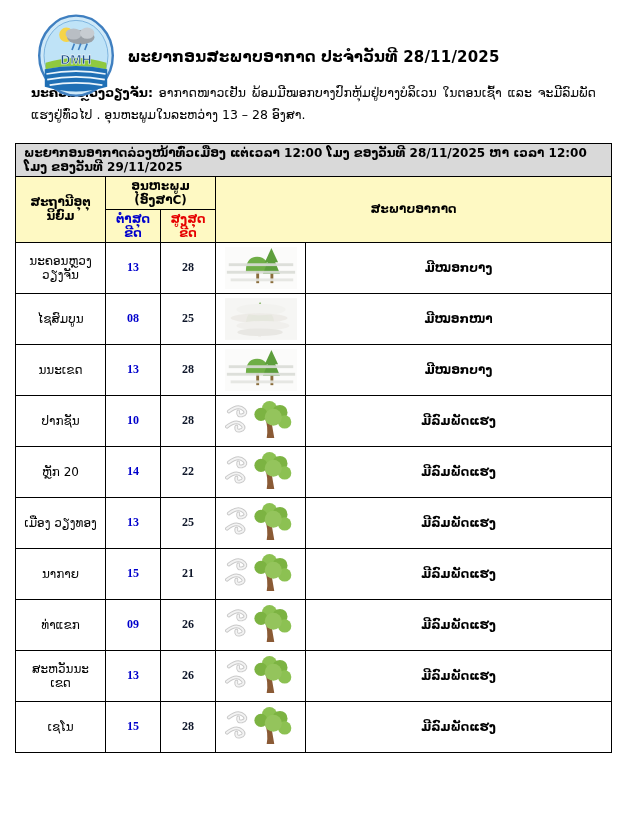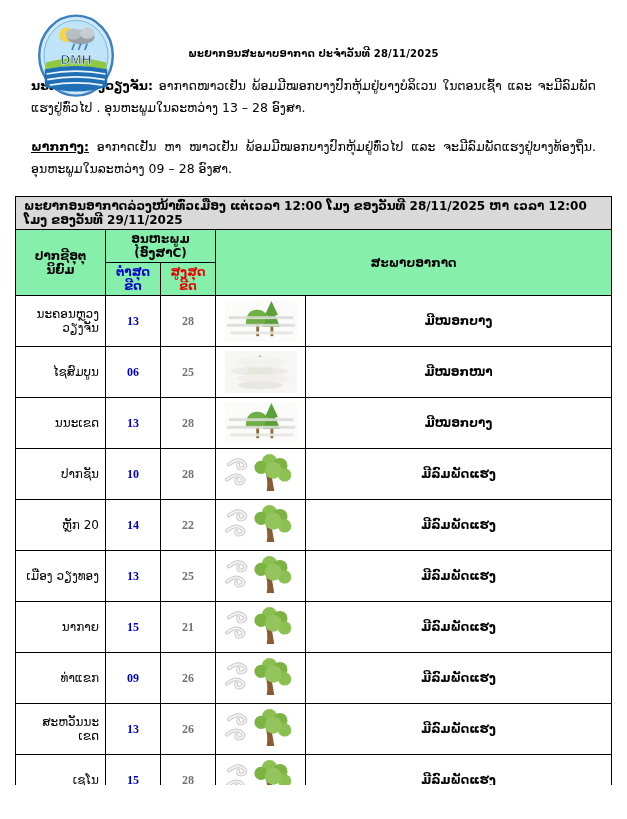--- a/index.html
+++ b/index.html
@@ -14,21 +14,21 @@
   
   .logo{
     position:absolute;left:36px;top:12px;width:80px;height:92px;
   }
   .head-titles{
     padding-top:48px;
     text-align:center;
   }
   .doc-title{
     font-family:"DejaVu Sans",sans-serif;
-    font-weight:bold;font-size:10px;letter-spacing:.2px;
+    font-weight:bold;font-size:15px;letter-spacing:.2px;
   }
   .doc-subtitle{
     margin-top:14px;
     font-weight:bold;font-size:14px;
   }
   
   .summary{
     margin:12px 15px 0 15px;
     font-size:12.5px;line-height:1.78;
     text-align:justify;
@@ -49,37 +49,37 @@
     font-size:12px;
     vertical-align:middle;
   }
   tr.caption-row td{
     background:#d9d9d9;
     font-weight:bold;
     height:26px;
     text-align:left;
     padding-left:8px;
   }
-  th{font-weight:bold;text-align:center;background:#86efac;}
+  th{font-weight:bold;text-align:center;background:#fef9c3;}
   .col-station{width:90px;}
   .col-min{width:55px;}
   .col-max{width:55px;}
   .col-icon{width:90px;}
   .min-h{color:#0000cc;}
   .max-h{color:#e60000;}
   td.station{
-    text-align:right;font-size:12px;height:46px;
+    text-align:center;font-size:12px;height:46px;
   }
   td.tmin,td.tmax{
     text-align:center;
     font-family:"Liberation Serif","DejaVu Serif",serif;
     font-weight:bold;font-size:17px;
   }
   td.tmin{color:#0000cc;}
-  td.tmax{color:#737373;}
+  td.tmax{color:#0f172a;}
   td.icon-cell{text-align:center;padding:2px;}
   td.cond{font-weight:bold;font-size:12.5px;text-align:center;padding-left:10px;}
   .wicon{display:inline-block;vertical-align:middle;}
 </style>
 </head>
 <body>
 
 <div class="page">
 
   <svg class="logo" viewBox="0 0 100 112" aria-hidden="true">
@@ -105,37 +105,36 @@
     <path d="M17 90 Q50 84 83 90" stroke="#eaf4fb" stroke-width="2.2" fill="none"></path>
     <text x="50" y="64" text-anchor="middle" font-size="17" font-weight="bold" font-family="Liberation Sans, sans-serif" fill="#1b4f8a" stroke="#ffffff" stroke-width="0.6">DMH</text>
   </svg>
 
   <div class="head-titles">
     <div class="doc-title">ພະຍາກອນສະພາບອາກາດ ປະຈຳວັນທີ 28/11/2025</div>
   </div>
 
   <div class="summary" id="summary">
       <p><span class="run-label">ນະຄອນຫຼວງວຽງຈັນ:</span><span> ອາກາດໜາວເຢັນ ພ້ອມມີໝອກບາງປົກຫຸ້ມຢູ່ບາງບໍລິເວນ ໃນຕອນເຊົ້າ ແລະ ຈະມີລົມພັດແຮງຢູ່ທົ່ວໄປ . ອຸນຫະພູມໃນລະຫວ່າງ 13 – 28 ອົງສາ.</span></p>
-      <p><span class="run-label u">ພາກກາງ:</span><span> ອາກາດເຢັນ ຫາ ໜາວເຢັນ ພ້ອມມີໝອກບາງປົກຫຸ້ມຢູ່ທົ່ວໄປ ແລະ ຈະມີລົມພັດແຮງຢູ່ບາງທ້ອງຖິ່ນ. ອຸນຫະພູມໃນລະຫວ່າງ 09 – 28 ອົງສາ.</span></p>
     </div>
 
   <table class="forecast">
     <colgroup>
       <col class="col-station">
         <col class="col-min">
         <col class="col-max">
         <col class="col-icon">
         <col>
     </colgroup>
     <tbody id="ftbody">
       <tr class="caption-row">
         <td colspan="5">ພະຍາກອນອາກາດລ່ວງໜ້າທົ່ວເມືອງ ແຕ່ເວລາ 12:00 ໂມງ ຂອງວັນທີ 28/11/2025 ຫາ ເວລາ 12:00 ໂມງ ຂອງວັນທີ 29/11/2025</td>
       </tr>
       <tr>
-        <th rowspan="2">ປາກຊີອຸຕຸນິຍົມ</th>
+        <th rowspan="2">ສະຖານີອຸຕຸນິຍົມ</th>
         <th colspan="2">ອຸນຫະພູມ (ອົງສາC)</th>
         <th colspan="2" rowspan="2">ສະພາບອາກາດ</th>
       </tr>
       <tr>
         <th class="min-h">ຕໍ່າສຸດຂີດ</th>
         <th class="max-h">ສູງສຸດຂີດ</th>
       </tr>
     <tr>
           <td class="station">ນະຄອນຫຼວງວຽງຈັນ</td>
           <td class="tmin">13</td>
@@ -148,21 +147,21 @@
               <path d="M49 6 L58 28 L40 28 Z" fill="#5d9e3c"></path>
               <path d="M49 1 L56 16 L42 16 Z" fill="#5d9e3c"></path>
               <rect x="4" y="17" width="68" height="3" fill="#d9dbd6" opacity="0.9"></rect>
               <rect x="2" y="25" width="72" height="3" fill="#d9dbd6" opacity="0.9"></rect>
               <rect x="6" y="33" width="66" height="3" fill="#e3e4e0" opacity="0.9"></rect>
             </svg></td>
           <td class="cond">ມີໝອກບາງ</td>
         </tr>
         <tr>
           <td class="station">ໄຊສົມບູນ</td>
-          <td class="tmin">06</td>
+          <td class="tmin">08</td>
           <td class="tmax">25</td>
           <td class="icon-cell"><svg viewBox="0 0 76 44" width="72" height="42" class="wicon">
               <rect x="0" y="0" width="76" height="44" fill="#f6f6f4"></rect>
               <rect x="35" y="14" width="3" height="26" fill="#8a6d3b"></rect>
               <path d="M22 28 Q22 12 37 12 Q52 12 52 28 Z" fill="#79b24e"></path>
               <path d="M37 4 L48 24 L26 24 Z" fill="#6aa544"></path>
               <ellipse cx="38" cy="12" rx="26" ry="6" fill="#f2f2ef"></ellipse>
               <ellipse cx="36" cy="21" rx="30" ry="5" fill="#eceae6" opacity="0.95"></ellipse>
               <ellipse cx="40" cy="29" rx="28" ry="5" fill="#f0efec"></ellipse>
               <ellipse cx="37" cy="36" rx="24" ry="4" fill="#e8e7e3"></ellipse>

